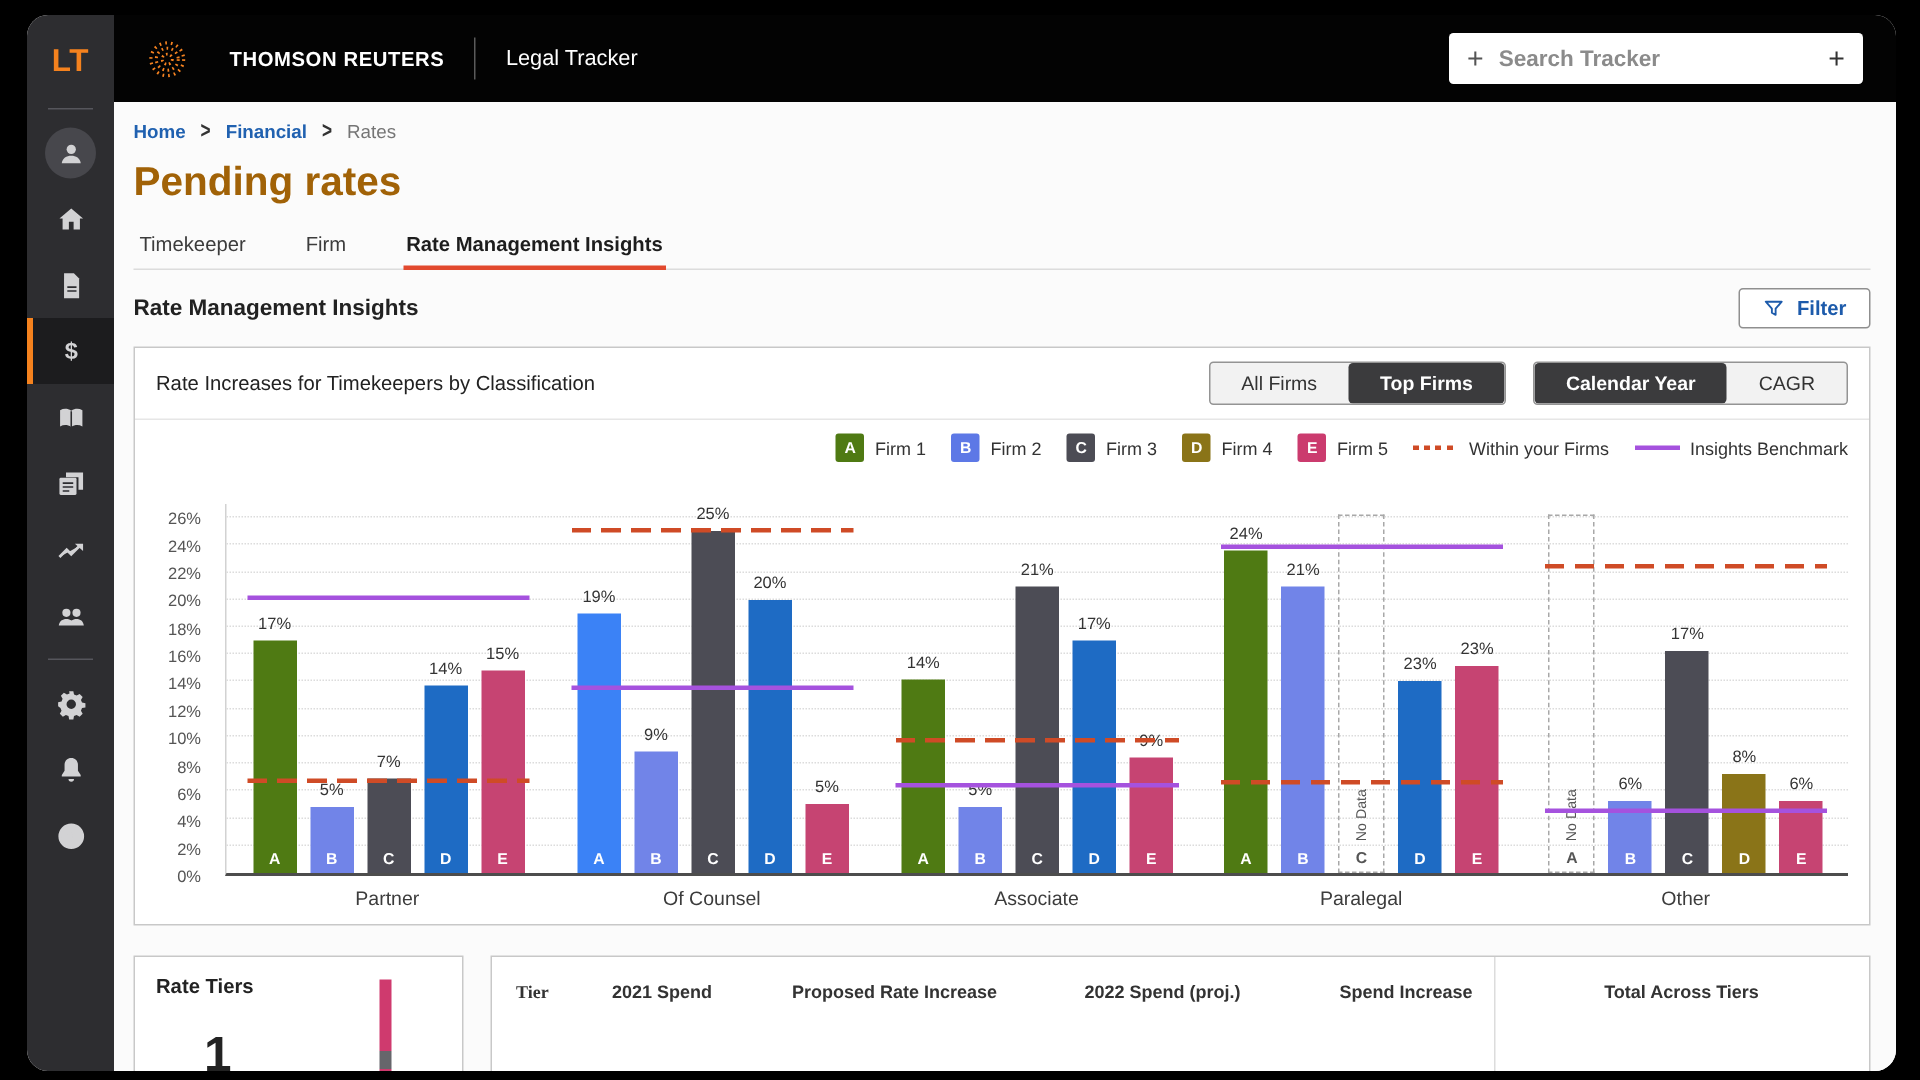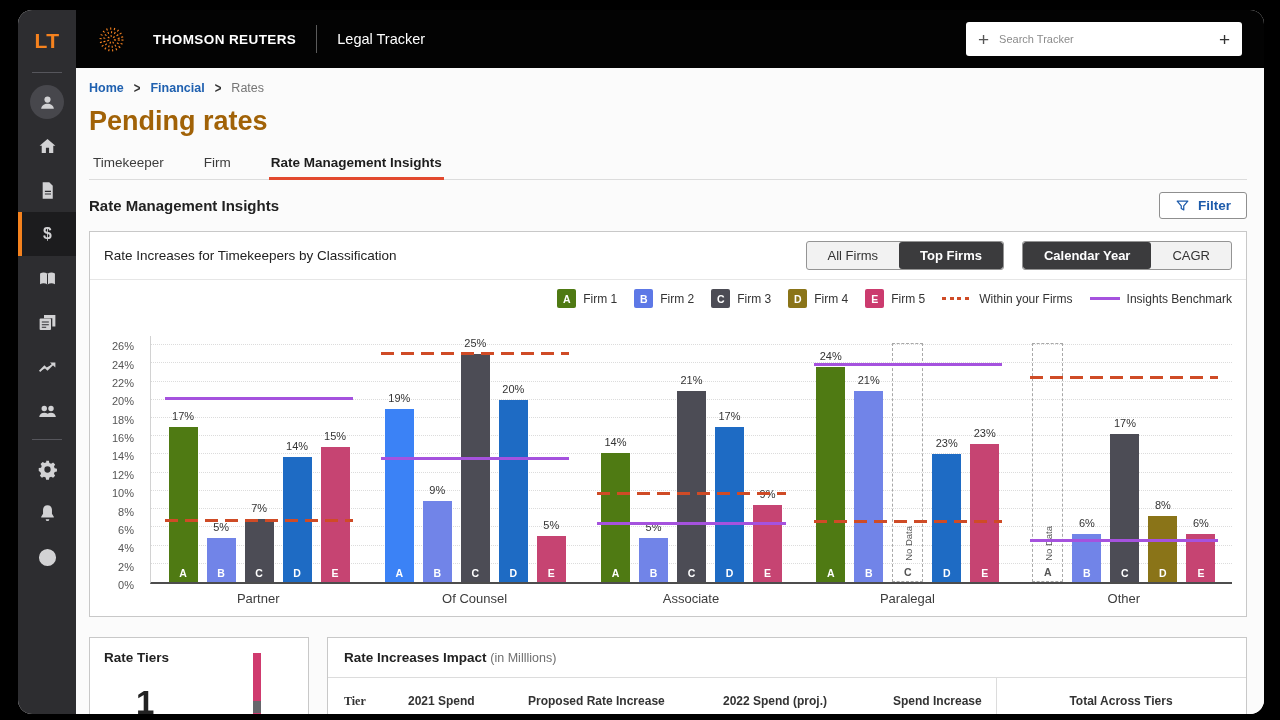--- a/index.html
+++ b/index.html
@@ -20,21 +20,21 @@
 
   
   .main{flex:1;display:flex;flex-direction:column;min-width:0;}
   .topbar{height:58px;background:#030303;display:flex;align-items:center;padding:0 22px;flex-shrink:0;}
   .brand{display:flex;align-items:center;gap:28px;color:#fff;font-weight:bold;font-size:13.5px;letter-spacing:.4px;}
   .tb-divider{width:1px;height:28px;background:#5a5a5a;margin:0 20px;}
   .product{color:#fff;font-size:14.5px;}
   .search-box{margin-left:auto;width:252px;height:34px;background:#fff;border-radius:3px;display:flex;align-items:center;padding:0 12px;gap:10px;cursor:text;}
   .plus{color:#555;font-size:19px;line-height:1;}
   .plus.right{color:#333;}
-  .search-text{color:#8b8b8b;font-size:11px;flex:1;}
+  .search-text{color:#8b8b8b;font-size:15px;flex:1;font-weight:bold;}
 
   
   .content{flex:1;background:#fbfbfb;padding:13px 17px 0 13px;overflow:hidden;display:flex;flex-direction:column;}
   .breadcrumb{display:flex;gap:10px;font-size:12.5px;align-items:center;}
   .crumb.link{color:#2061b0;font-weight:bold;cursor:pointer;}
   .crumb{color:#757575;}
   .crumb-sep{color:#333;font-weight:bold;font-size:11.5px;transform:scaleY(1.35);}
   .page-title{font-size:27px;font-weight:bold;color:#a16207;margin:11px 0 13px;}
   .tabs{display:flex;gap:36px;border-bottom:1px solid #dcdcdc;padding:0 2px;}
   .tab{font-size:13.5px;color:#3c3c3c;padding:5px 2px 9px;position:relative;cursor:pointer;}
@@ -447,24 +447,20 @@
           </div>
       </div>
 
       <div class="bottom-row">
         <div class="tiers-card">
           <div class="card-title">Rate Tiers</div>
           <div class="tier-num">1</div>
           <div class="tier-bar"></div>
         </div>
         <div class="impact-card">
-          <div class="impact-head">
-            <span class="impact-title">Rate Increases Impact</span>
-            <span class="impact-note"> <span>(in Milllions)</span></span>
-          </div>
           <div class="impact-body">
             <div class="impact-vdiv"></div>
             <div class="impact-cols" id="impact-cols">
                 <div class="col c0">Tier</div>
                 <div class="col c1">2021 Spend</div>
                 <div class="col c2">Proposed Rate Increase</div>
                 <div class="col c3">2022 Spend (proj.)</div>
                 <div class="col c4">Spend Increase</div>
               </div>
             <div class="impact-total">Total Across Tiers</div>

